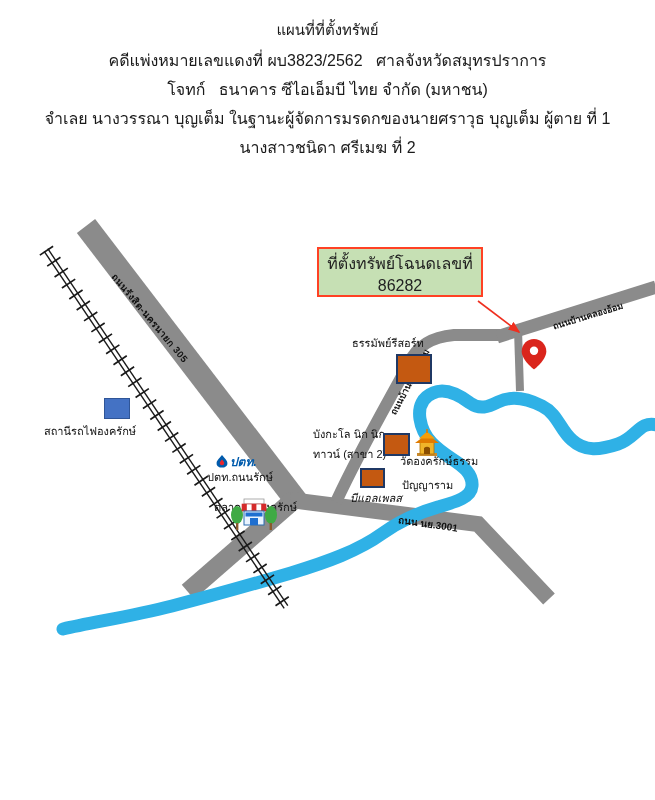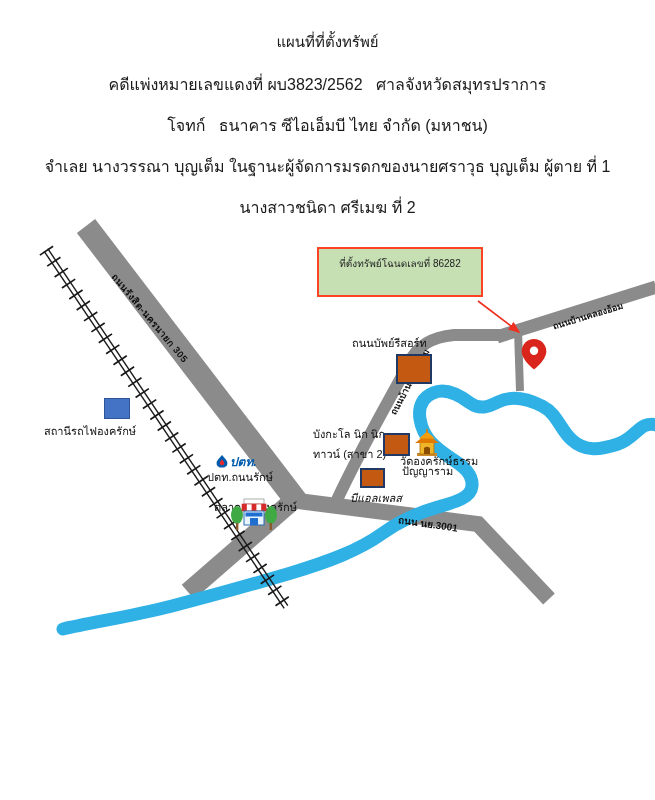--- a/index.html
+++ b/index.html
@@ -2,42 +2,42 @@
 <html><head>
 <meta charset="utf-8">
 <style>
   html,body { margin:0; padding:0; background:#fff; }
   .page {
     position:relative; width:655px; height:800px; background:#ffffff;
     font-family:"Liberation Sans", sans-serif; overflow:hidden; color:#1a1a1a;
   }
   
   .hdr { position:absolute; top:12px; left:0; width:655px; text-align:center; }
-  .hdr p { margin:16px; white-space:pre; }
+  .hdr p { margin:4px; white-space:pre; }
   .h-title { font-size:15px; line-height:28px; }
   .h-line  { font-size:16px; line-height:25px; }
 
   
   .map-svg { position:absolute; left:0; top:0; }
 
   .lbl { position:absolute; font-size:11px; color:#111; white-space:nowrap; }
   .road-label {
     position:absolute; font-size:9.5px; font-weight:700; color:#111;
     white-space:nowrap; transform-origin:center;
   }
   #rl-305  { left:150px; top:318px; transform:translate(-50%,-50%) rotate(50deg); letter-spacing:.5px;}
   #rl-mid  { left:410px; top:382px; transform:translate(-50%,-50%) rotate(-62deg); font-size:9px;}
   #rl-ne   { left:588px; top:316px; transform:translate(-50%,-50%) rotate(-17deg); font-size:9px;}
   #rl-3001 { left:428px; top:524px; transform:translate(-50%,-50%) rotate(8deg); font-size:10px;}
 
   
   .callout {
     position:absolute; left:317px; top:247px; width:166px; height:50px;
     background:#c6e0b4; border:2px solid #ff4124; text-align:center;
-    font-size:10px; color:#222; line-height:22px; padding-top:4px; box-sizing:border-box;
+    font-size:16px; color:#222; line-height:22px; padding-top:4px; box-sizing:border-box;
   }
 
   
   .osq { position:absolute; background:#c45911; border:2px solid #1f3864; box-sizing:border-box; }
   #sq-resort   { left:396px; top:354px; width:36px; height:30px; }
   #sq-bungalow { left:383px; top:433px; width:27px; height:23px; }
   #sq-blplace  { left:360px; top:468px; width:25px; height:20px; }
   .bluesq { position:absolute; left:104px; top:398px; width:26px; height:21px;
             background:#4472c4; border:1.5px solid #2f5597; box-sizing:border-box;}
 
@@ -128,34 +128,34 @@
       <rect x="11" y="6" width="24" height="7" fill="#ffffff" stroke="#cc2222" stroke-width="0.6"></rect>
       <rect x="11" y="6" width="4.8" height="7" fill="#d42a2a"></rect>
       <rect x="20.6" y="6" width="4.8" height="7" fill="#d42a2a"></rect>
       <rect x="30.2" y="6" width="4.8" height="7" fill="#d42a2a"></rect>
     </g>
     <rect x="13" y="13" width="20" height="14" fill="#eaf4ff" stroke="#2b6cb0" stroke-width="1"></rect>
     <rect x="14.5" y="14.5" width="17" height="4" fill="#1f6fd0"></rect>
     <rect x="19" y="20" width="8" height="7" fill="#1f6fd0"></rect>
   </svg>
 
-  <div class="lbl" style="left:352px; top:334px;">ถนนบัพย์รีสอร์ท</div>
+  <div class="lbl" style="left:352px; top:334px;">ธรรมัพย์รีสอร์ท</div>
   <div class="osq" id="sq-resort"></div>
 
   <div class="lbl" style="left:313px; top:425px;">บังกะโล นิก นิก</div>
   <div class="lbl" style="left:313px; top:445px;">ทาวน์ (สาขา 2)</div>
   <div class="osq" id="sq-bungalow"></div>
 
   <div class="osq" id="sq-blplace"></div>
   <div class="lbl" style="left:350px; top:489px;font-style:italic;">บีแอลเพลส</div>
 
   <svg class="icon-abs" style="left:411px; top:429px;" width="32" height="28" viewBox="0 0 32 28">
     <rect x="6" y="24" width="20" height="3" fill="#c98a2d"></rect>
     <rect x="9" y="13" width="14" height="12" fill="#f0b429" stroke="#b06f00" stroke-width="0.8"></rect>
     <path d="M4,14 L28,14 L16,5 Z" fill="#e07b00"></path>
     <path d="M8,9.5 L24,9.5 L16,2.5 Z" fill="#f59e0b"></path>
     <rect x="15.2" y="0" width="1.6" height="4" fill="#e07b00"></rect>
     <path d="M13,25 L13,19 Q16,16.5 19,19 L19,25 Z" fill="#8a4d00"></path>
   </svg>
   <div class="lbl" style="left:400px; top:452px;">วัดองครักษ์ธรรม</div>
-  <div class="lbl" style="left:402px; top:462px;">ปัญญาราม</div>
+  <div class="lbl" style="left:402px; top:476px;">ปัญญาราม</div>
 
 </div>
 
 </body></html>

